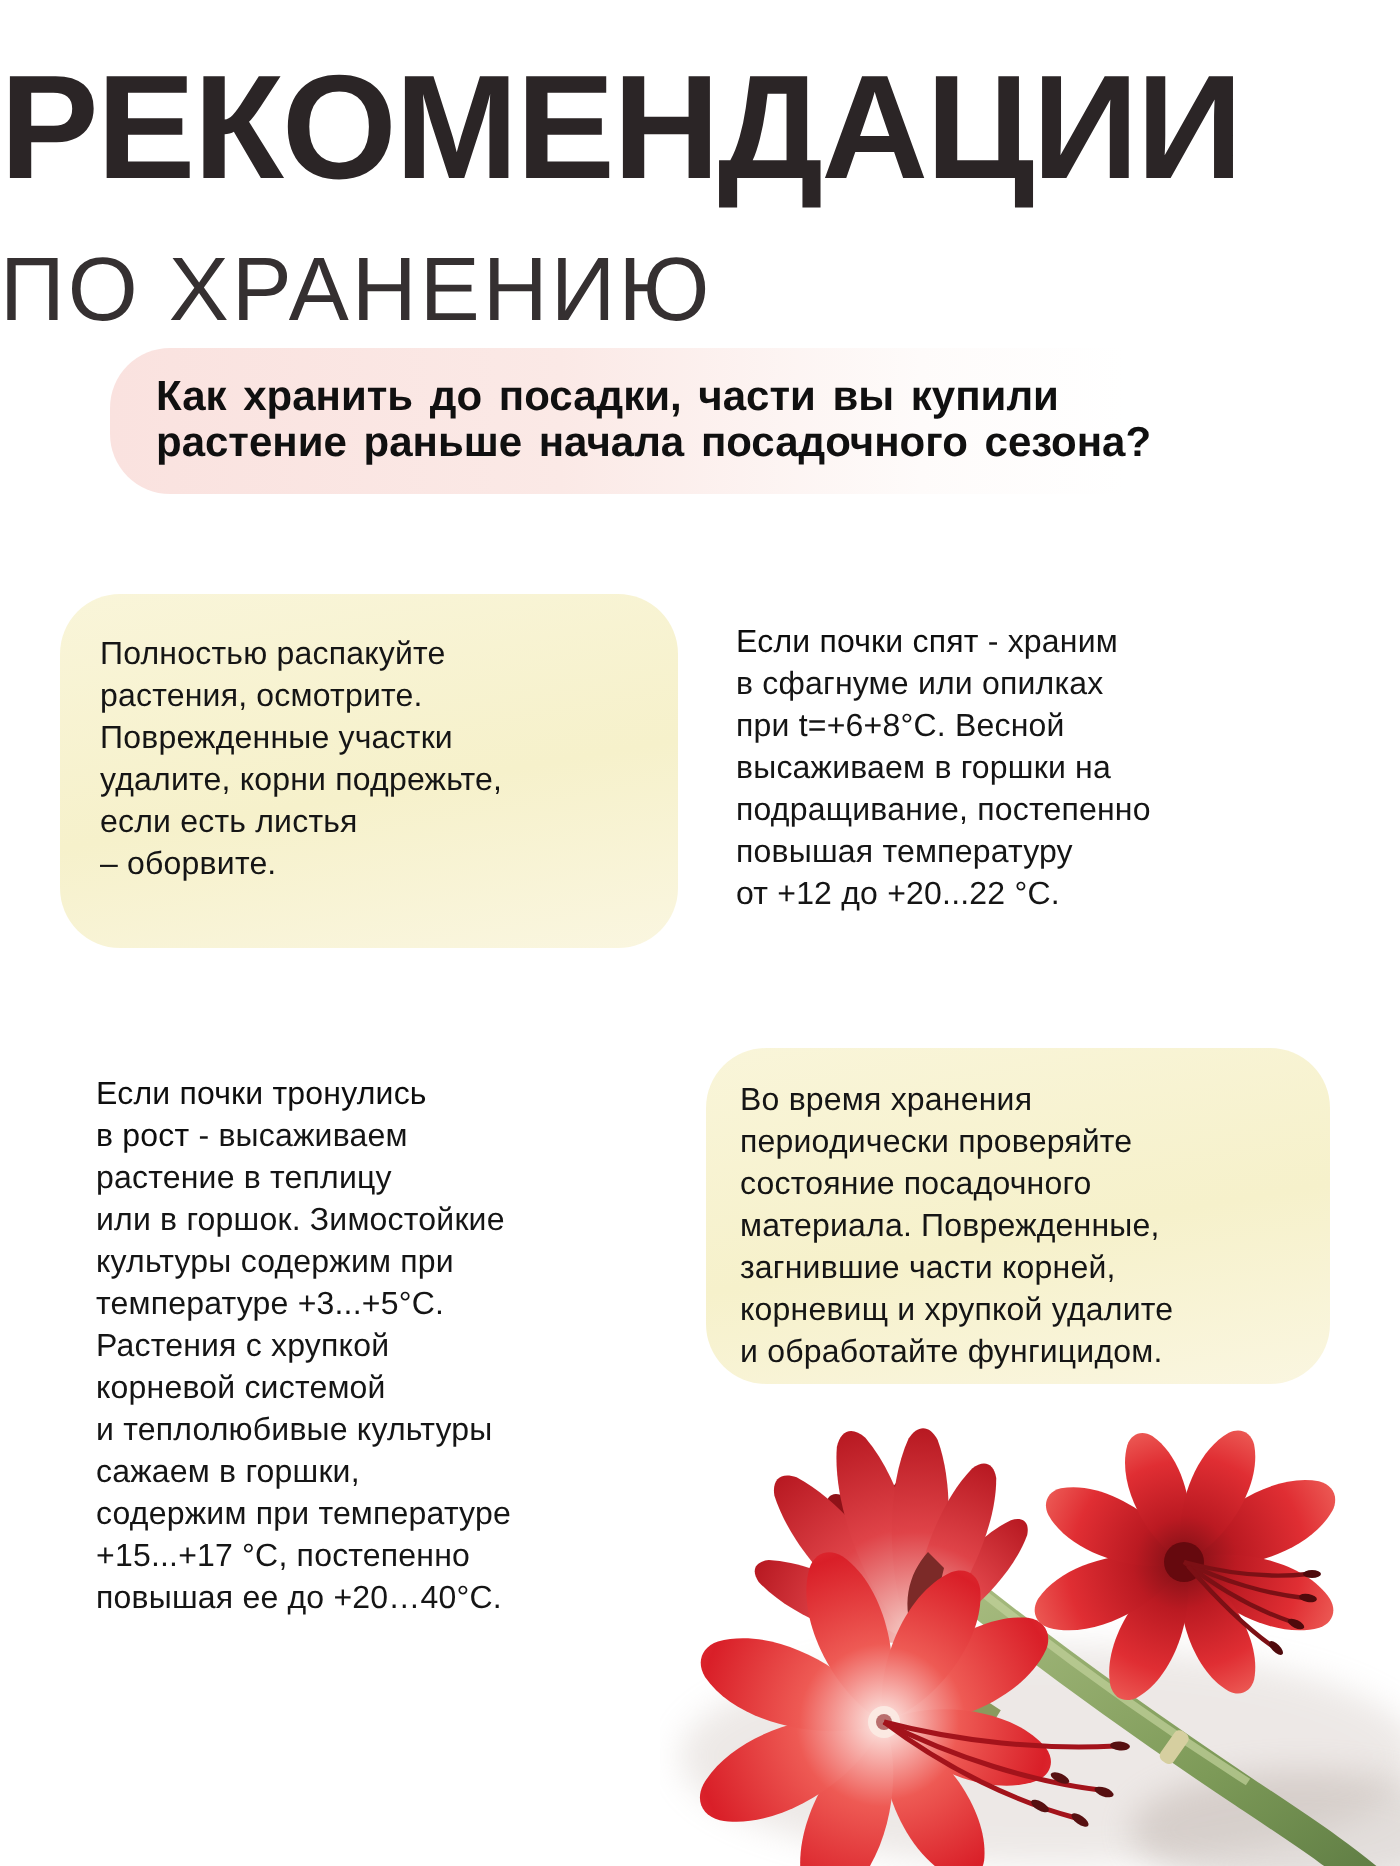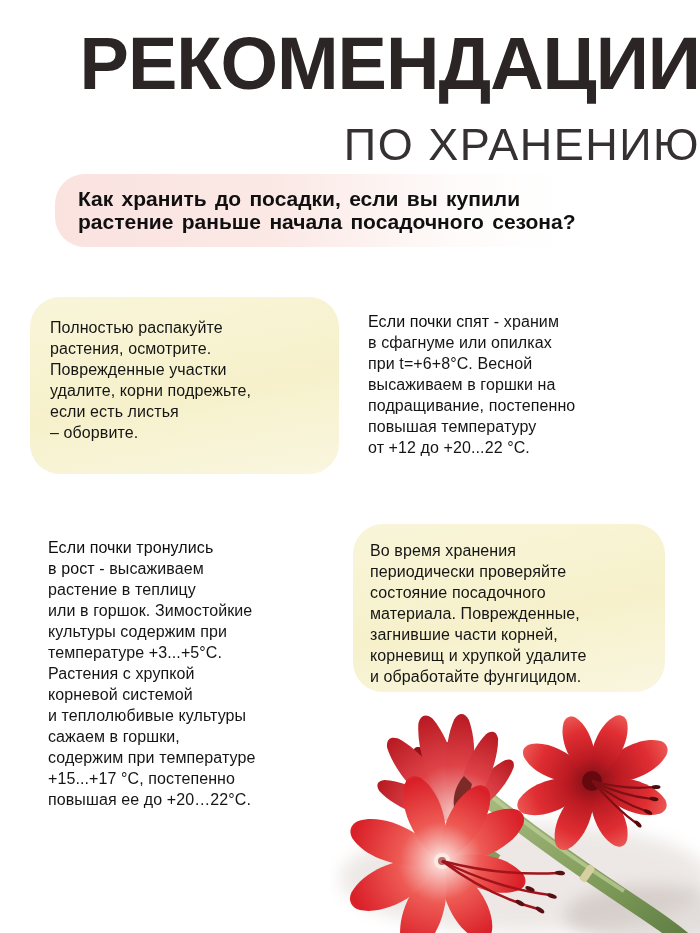--- a/index.html
+++ b/index.html
@@ -1,21 +1,21 @@
 <!DOCTYPE html>
 <html lang="ru"><head>
 <meta charset="utf-8">
 <style>
   html,body { margin:0; padding:0; background:#ffffff; }
   .page {
     position:relative; width:700px; height:933px; overflow:hidden;
     background:#ffffff; font-family:"Liberation Sans","DejaVu Sans",sans-serif;
     color:#161616;
   }
-  .hero { position:absolute; left:0; top:0; width:700px; text-align:right; }
+  .hero { position:absolute; left:0; top:0; width:700px; text-align:left; }
   .title {
     margin-top:27px; font-size:74px; line-height:1.0; font-weight:700;
     letter-spacing:-1px; color:#2b2526;
   }
   .subtitle {
     margin-top:20px; font-size:45px; line-height:1.05; font-weight:400;
     letter-spacing:1.5px; color:#353031;
   }
   .question-box {
     position:absolute; left:55px; top:174px; width:563px; height:73px;
@@ -48,21 +48,21 @@
 <body>
 
 <div class="page">
 
   <div class="hero">
     <div class="title">РЕКОМЕНДАЦИИ</div>
     <div class="subtitle">ПО ХРАНЕНИЮ</div>
   </div>
 
   <div class="question-box">
-    <div class="question-text">Как хранить до посадки, если вы купили
+    <div class="question-text">Как хранить до посадки, части вы купили
 растение раньше начала посадочного сезона?</div>
   </div>
 
   <div class="card-bg bg-1"></div>
   <div class="card-bg bg-2"></div>
 
   <div class="block b1"><b></b><span>Полностью распакуйте
 растения, осмотрите.
 Поврежденные участки
 удалите, корни подрежьте,
@@ -82,21 +82,21 @@
 растение в теплицу
 или в горшок. Зимостойкие
 культуры содержим при
 температуре +3...+5°С.
 Растения с хрупкой
 корневой системой
 и теплолюбивые культуры
 сажаем в горшки,
 содержим при температуре
 +15...+17 °С, постепенно
-повышая ее до +20…22°С.</span></div>
+повышая ее до +20…40°С.</span></div>
 
   <div class="block b4"><b></b><span>Во время хранения
 периодически проверяйте
 состояние посадочного
 материала. Поврежденные,
 загнившие части корней,
 корневищ и хрупкой удалите
 и обработайте фунгицидом.</span></div>
 
   <div class="photo">

